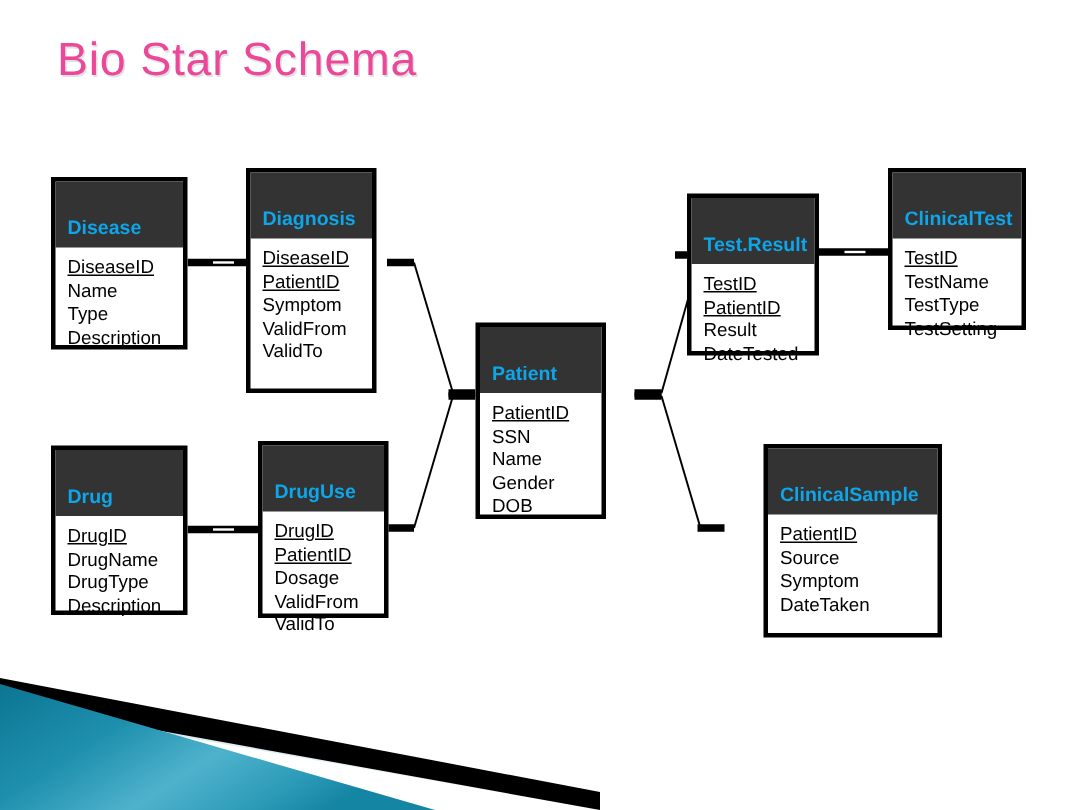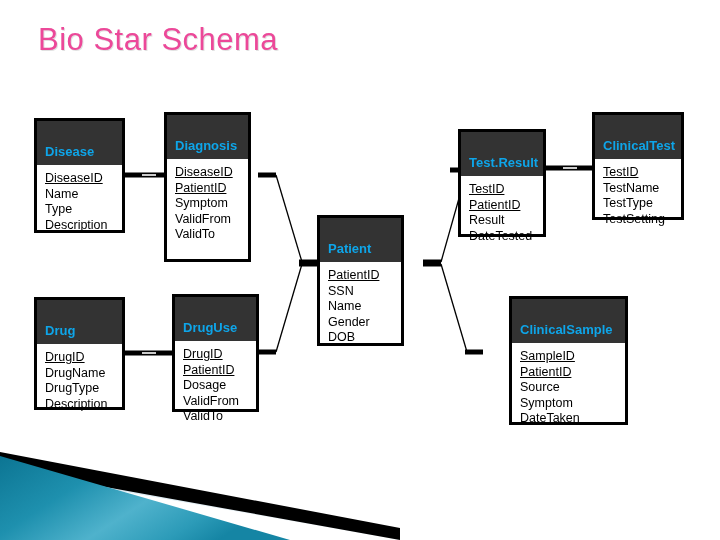--- a/index.html
+++ b/index.html
@@ -206,21 +206,20 @@
       <div class="field pk">PatientID</div>
       <div class="field">Dosage</div>
       <div class="field">ValidFrom</div>
       <div class="field">ValidTo</div>
     </div>
   </div>
 
   <div class="entity" style="left:473px; top:296px; width:119px; height:129px;margin-left:36px;">
     <div class="entity-header">ClinicalSample</div>
     <div class="entity-fields">
-      <div class="field pk">SampleID</div>
       <div class="field pk">PatientID</div>
       <div class="field">Source</div>
       <div class="field">Symptom</div>
       <div class="field">DateTaken</div>
     </div>
   </div>
 
   <svg id="corner-decoration" viewBox="0 0 400 110" width="400" height="110" preserveAspectRatio="none">
     <defs>
       <linearGradient id="tealGrad" x1="0" y1="0" x2="1" y2="0.45">

